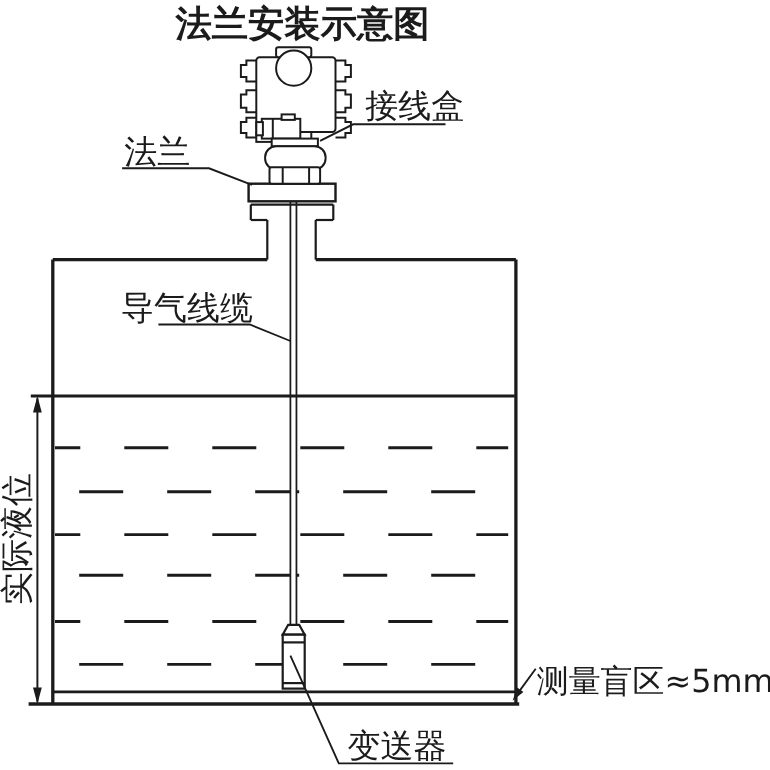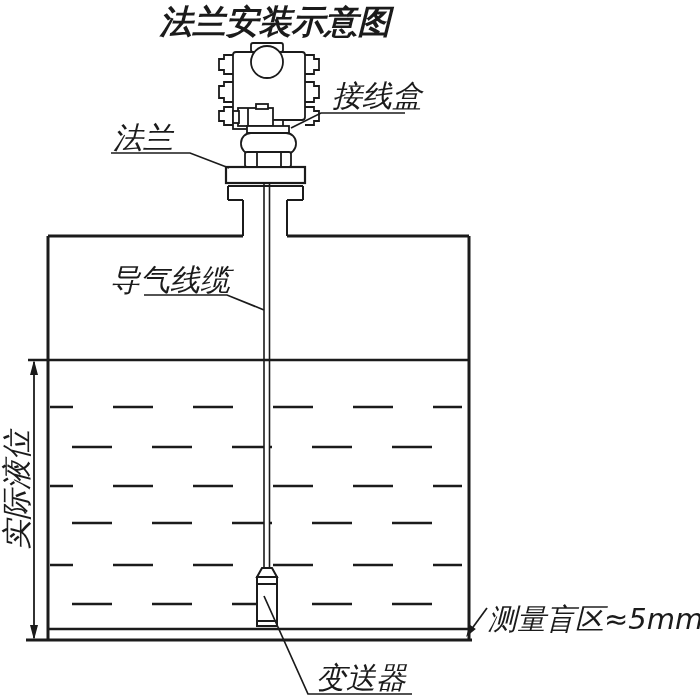--- a/index.html
+++ b/index.html
@@ -1,16 +1,16 @@
 <!DOCTYPE html>
 <html><head>
 <meta charset="utf-8">
 <style>
   html,body{margin:0;padding:0;background:#fff;}
-  #canvas{position:relative;width:700px;height:700px;background:#fff;overflow:hidden;font-style:italic;}
+  #canvas{position:relative;width:700px;height:700px;background:#fff;overflow:hidden;}
   svg{display:block;}
   .ln{stroke:#1b1b1b;fill:none;}
   .fw{stroke:#1b1b1b;fill:#ffffff;}
   .solid{fill:#1b1b1b;stroke:none;}
   text{fill:#1b1b1b;font-family:"DejaVu Sans",sans-serif;}
   .t-title{font-size:33px;font-weight:bold;}
   .t-lbl{font-size:30px;font-weight:500;}
   .t-lbl-sm{font-size:29px;font-weight:500;}
 </style>
 </head>

